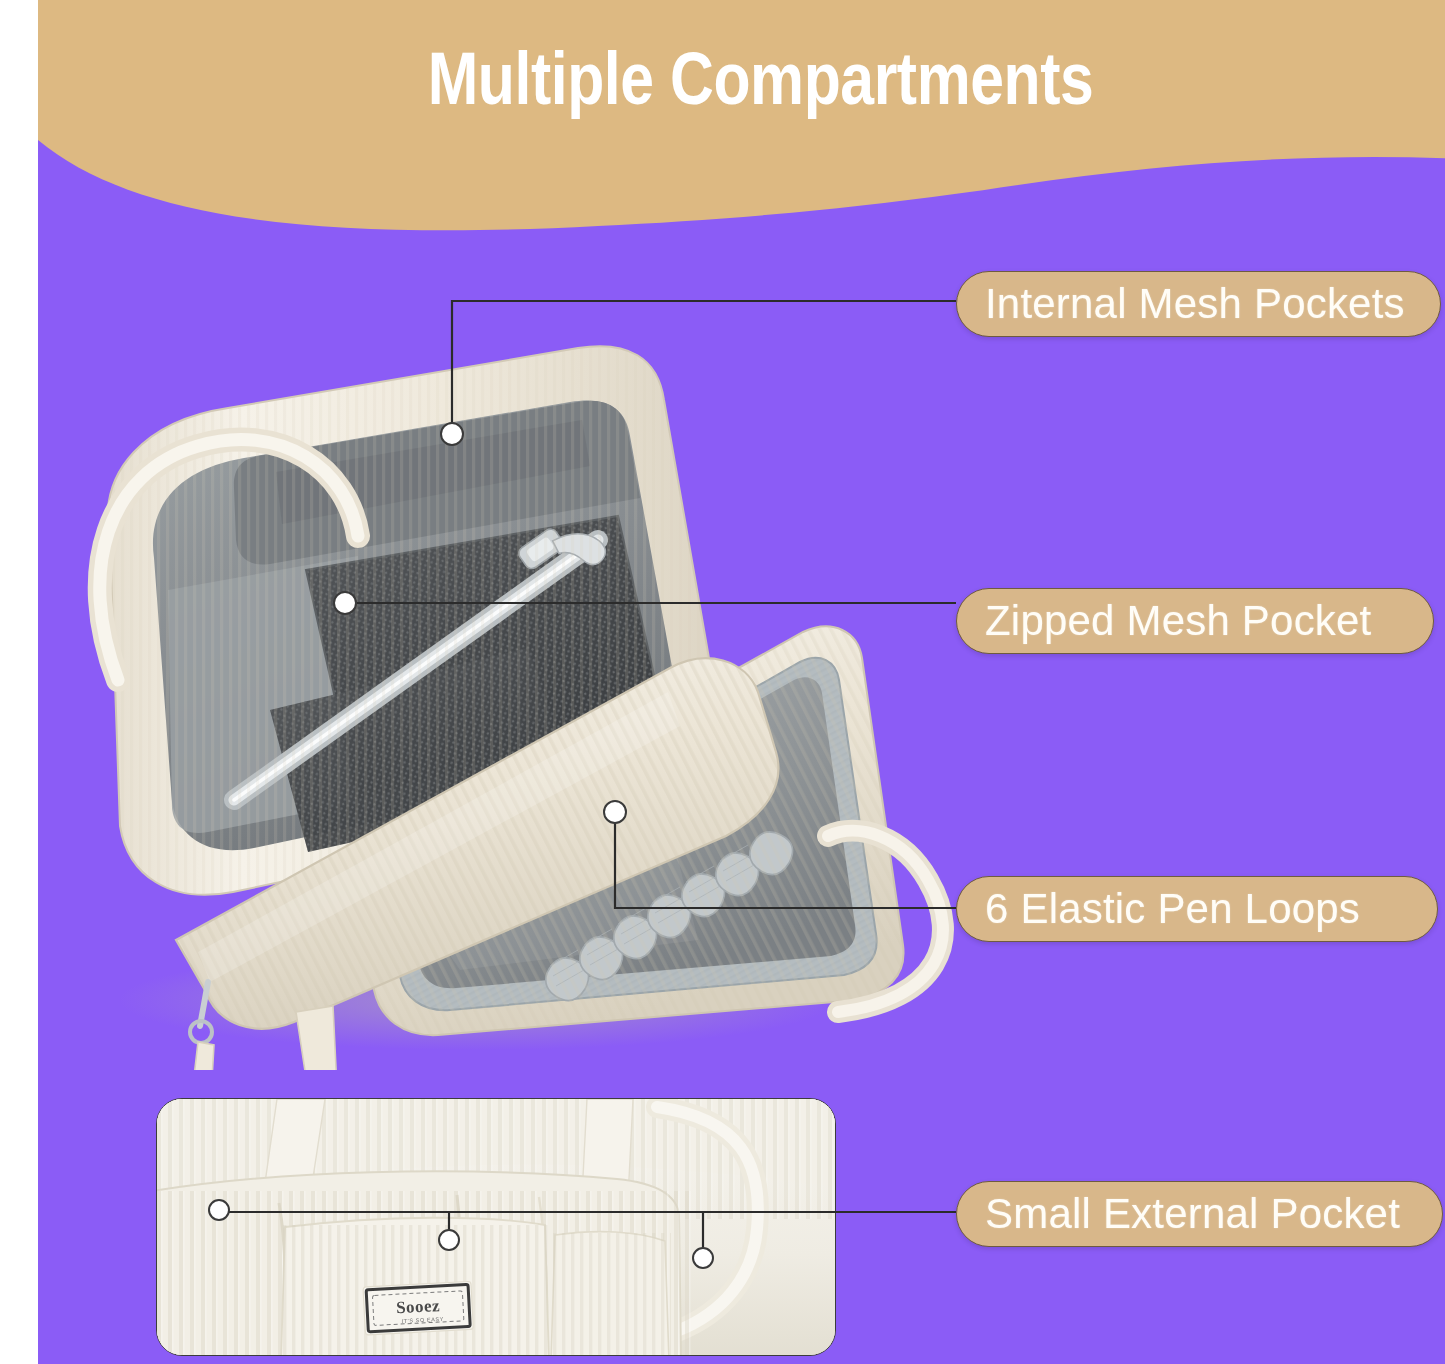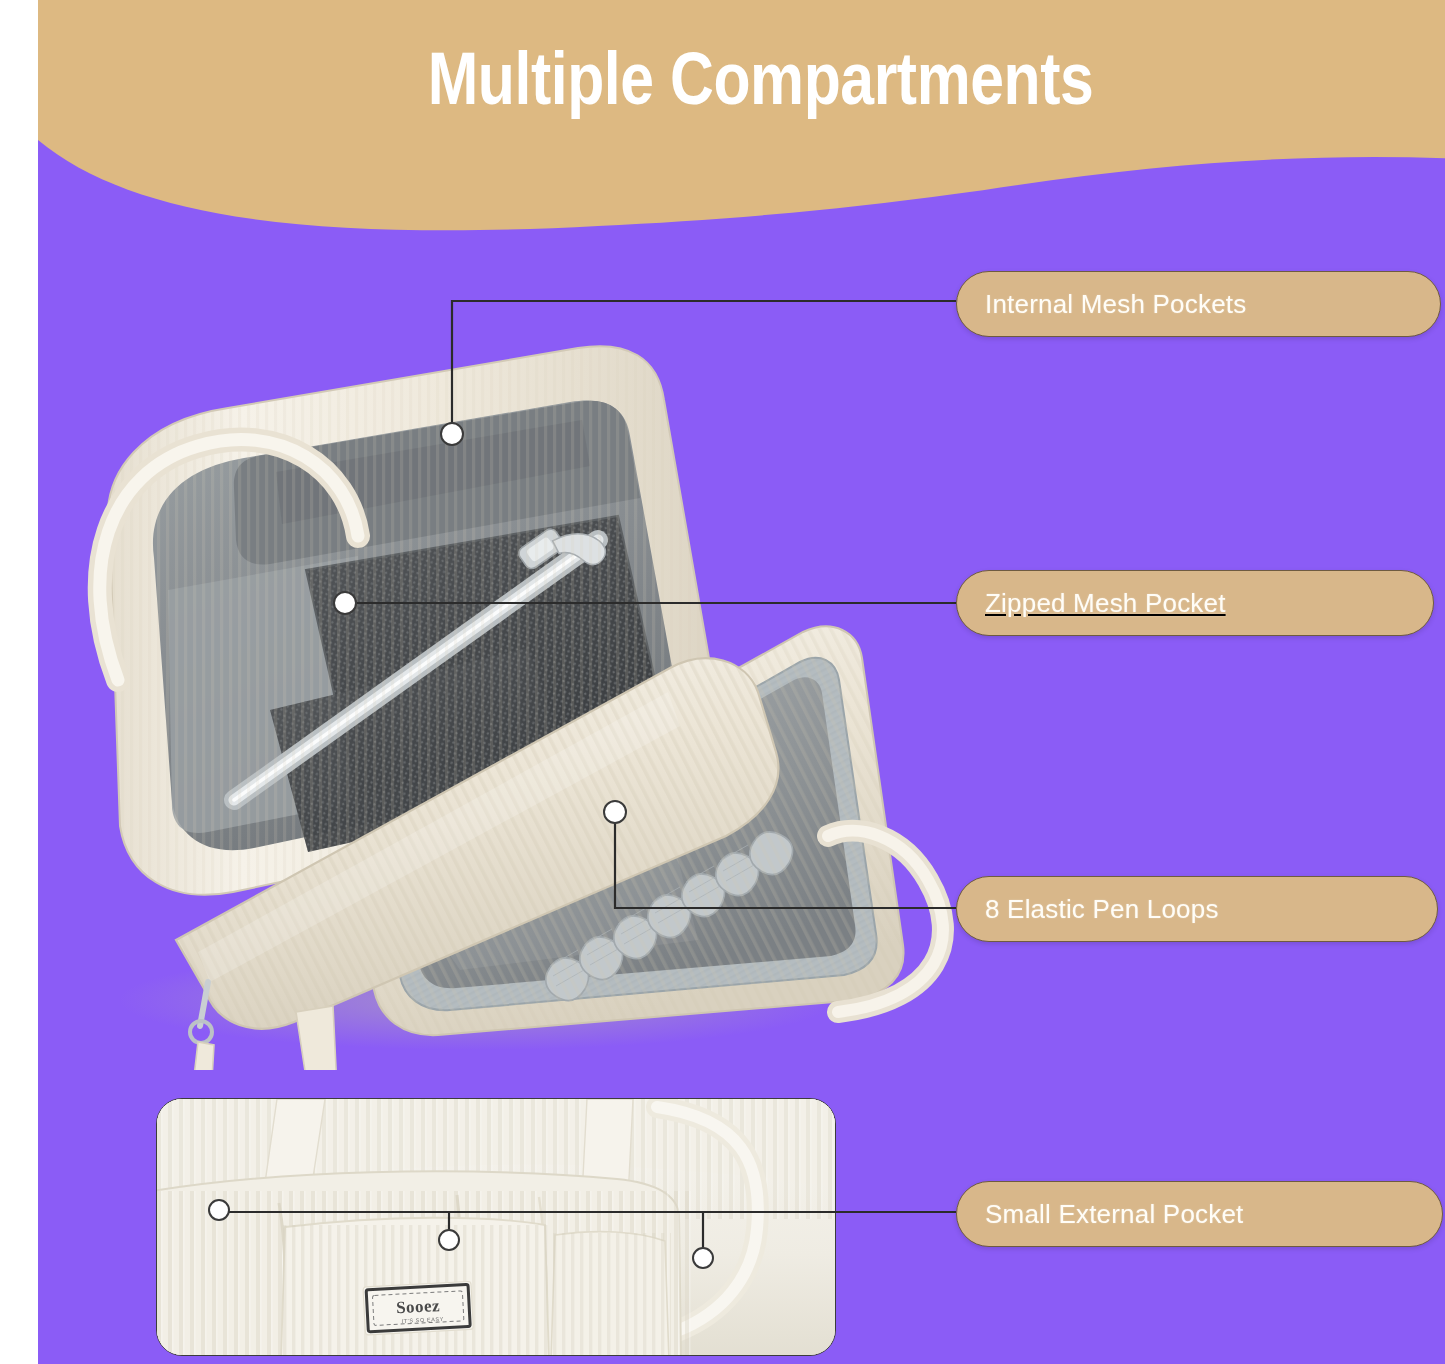--- a/index.html
+++ b/index.html
@@ -46,29 +46,29 @@
     position: absolute;
     height: 66px;
     border-radius: 33px;
     background: #d8b78a;
     border: 1.4px solid #6f5b40;
     display: flex; align-items: center;
     padding: 0 28px;
     box-shadow: 0 2px 5px rgba(0,0,0,0.13);
   }
   .pill span {
-    font-size: 26px;
+    font-size: 42px;
     color: #fffdf7;
     font-weight: 400;
     white-space: nowrap;
     letter-spacing: 0.2px;
     text-shadow: 0 0 2px rgba(255,255,255,0.35);
   }
   #pill-1 { left: 918px; top: 271px; width: 485px; }
-  #pill-2 { left: 918px; top: 570px; width: 478px; text-decoration: underline; }
+  #pill-2 { left: 918px; top: 588px; width: 478px; }
   #pill-3 { left: 918px; top: 876px; width: 482px; }
   #pill-4 { left: 918px; top: 1181px; width: 487px; text-align: right; }
 
   
   .leaders { position: absolute; left: 0; top: 0; width: 1445px; height: 1364px; pointer-events: none; }
 
   
   .photo-top svg, .photo-bottom svg { display: block; }
 </style>
 </head>
@@ -334,19 +334,19 @@
     </g>
   </svg>
 
   <div class="pill" id="pill-1">
     <span>Internal  Mesh Pockets</span>
   </div>
   <div class="pill" id="pill-2">
     <span>Zipped Mesh Pocket</span>
   </div>
   <div class="pill" id="pill-3">
-    <span>8 Elastic Pen Loops</span>
+    <span>6 Elastic Pen Loops</span>
   </div>
   <div class="pill" id="pill-4">
     <span>Small External Pocket</span>
   </div>
 
 </div>
 
 </body></html>

